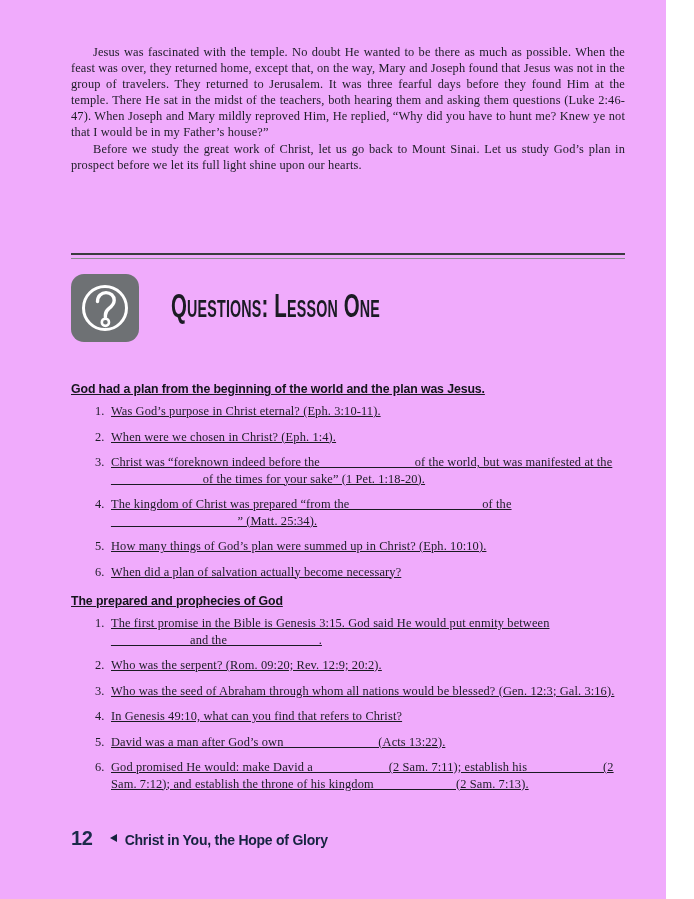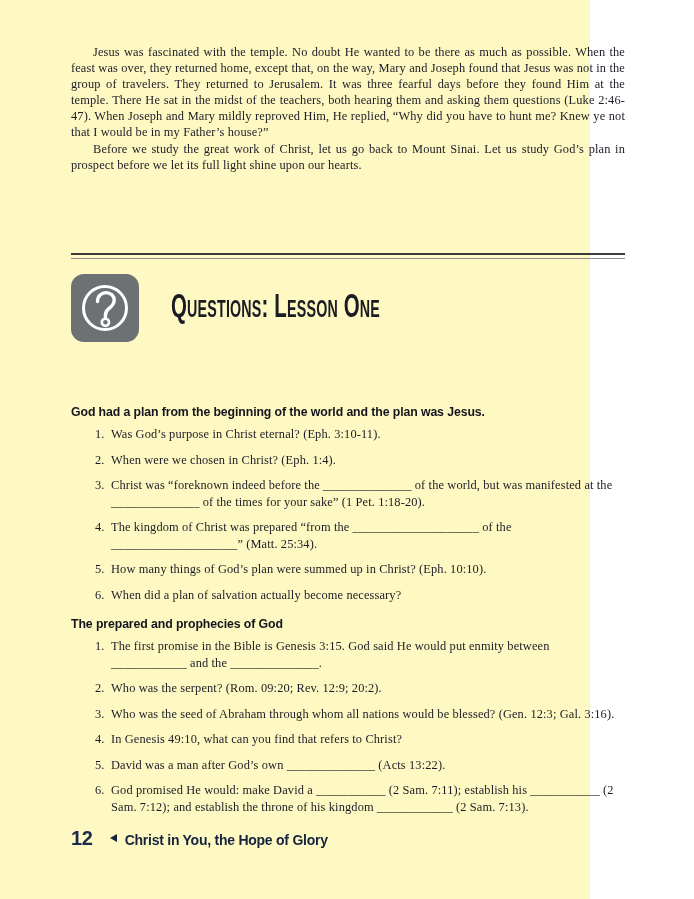--- a/index.html
+++ b/index.html
@@ -12,23 +12,23 @@
     height: 899px;
     position: relative;
     overflow: hidden;
     font-family: "Liberation Serif", "DejaVu Serif", serif;
     color: #1a1a22;
   }
 
   .page {
     position: absolute;
     left: 0; top: 0;
-    width: 590px;
+    width: 666px;
     height: 899px;
-    background: #fef9c3;
+    background: #f0abfc;
   }
 
   .content {
     position: absolute;
     left: 71px;
     top: 44px;
     width: 554px;
   }
 
   
@@ -106,22 +106,23 @@
     transform: scaleX(0.62);
     transform-origin: left center;
     white-space: nowrap;
     font-variant: small-caps;
   }
 
   
   .questions {
     position: absolute;
     left: 71px;
-    top: 404px;
-    width: 554px;
+    top: 381px;
+    width: 554px;
+    text-decoration: underline;
   }
   .group + .group { margin-top: 13px; }
 
   .group-title {
     font-family: "Liberation Sans", "DejaVu Sans", sans-serif;
     font-size: 12.3px;
     line-height: 16px;
     font-weight: 700;
     color: #14141c;
     letter-spacing: -0.1px;

